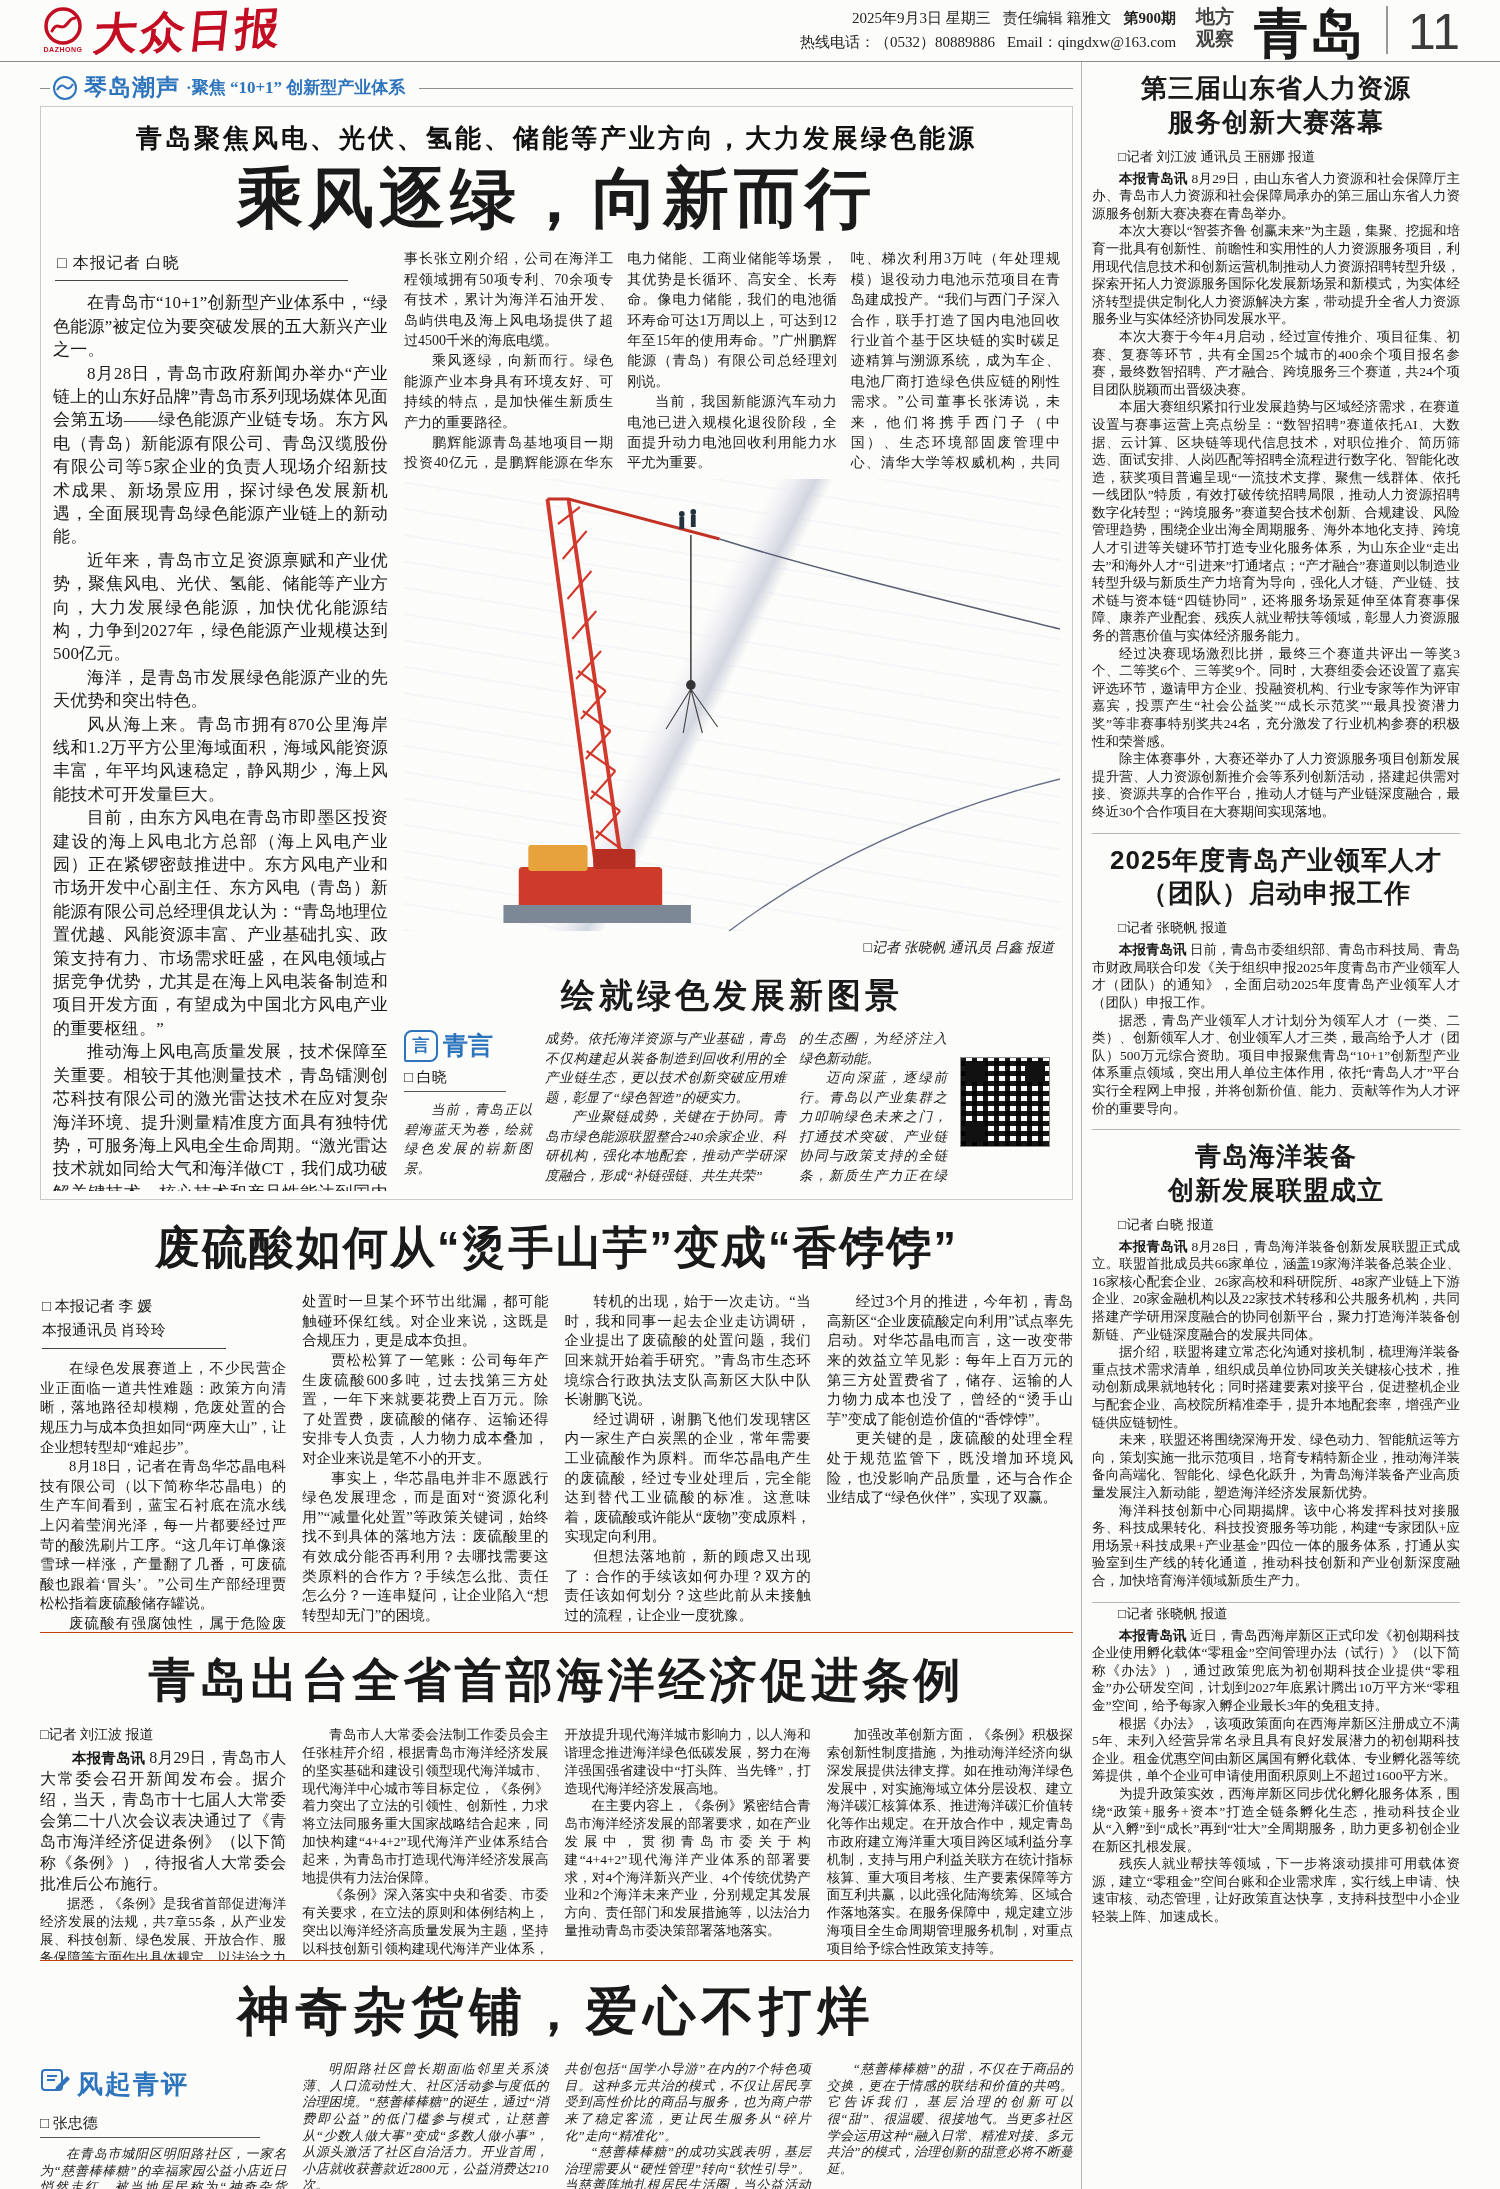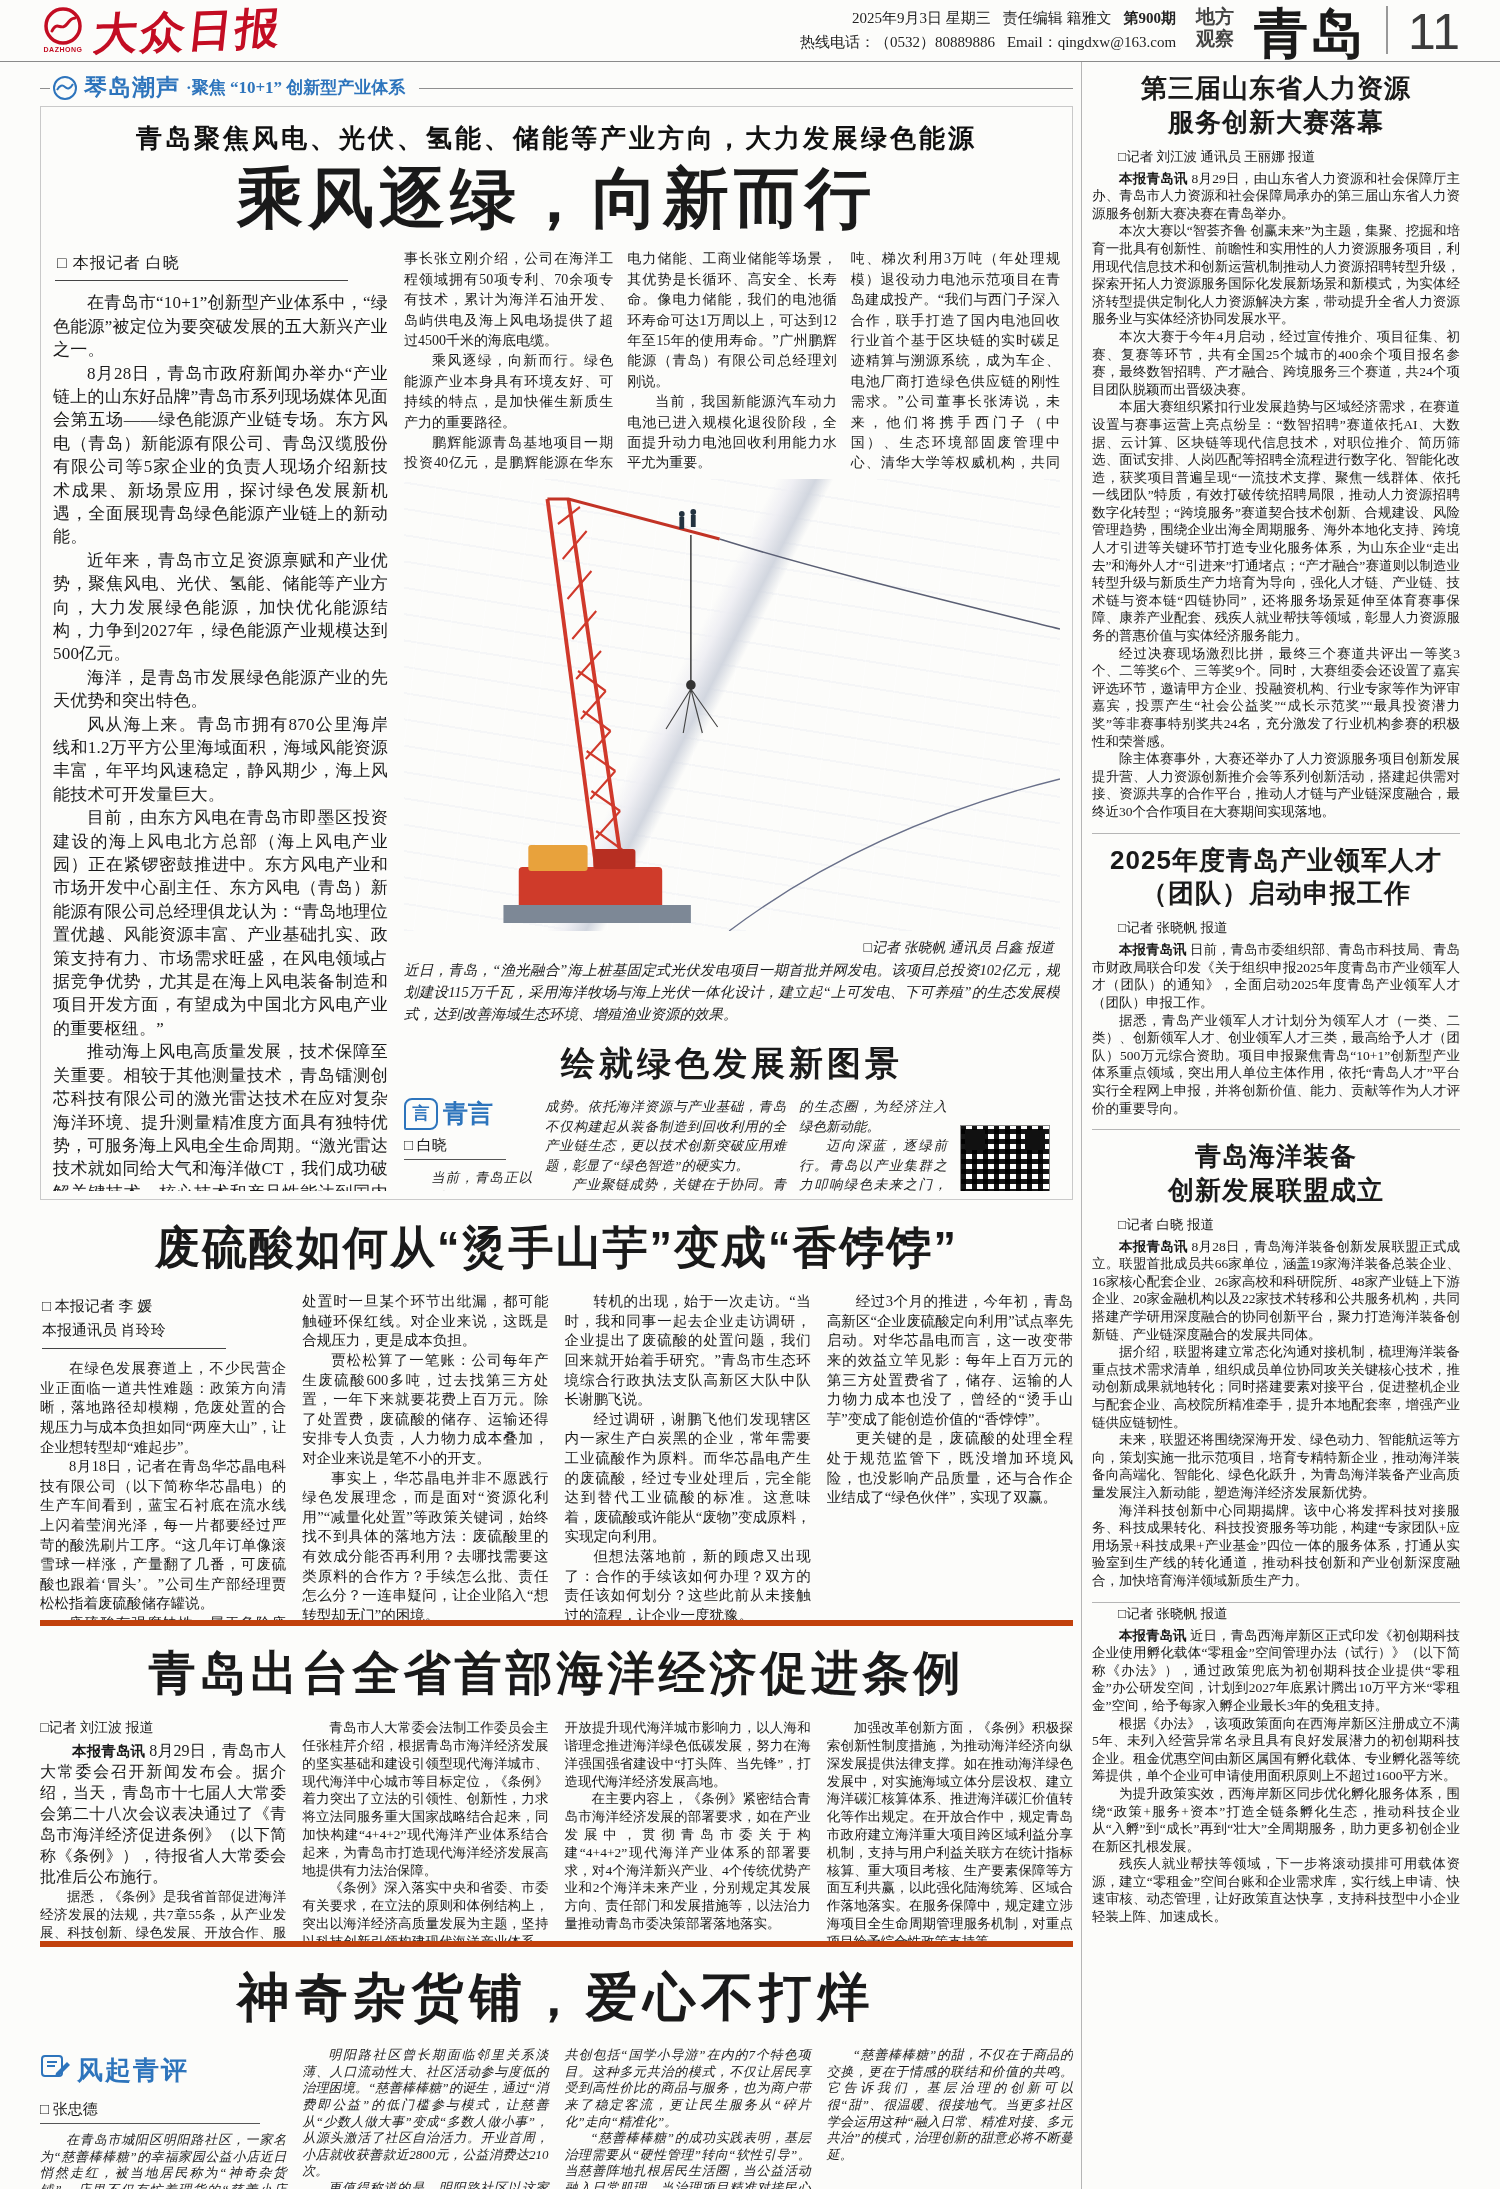--- a/index.html
+++ b/index.html
@@ -88,21 +88,21 @@
   .acid-head{font-size:45px;letter-spacing:2px;margin:18px 0 14px 0;}
   .ord-head{font-size:47px;letter-spacing:4px;margin:16px 0 14px 0;}
   .shop-head{font-size:52px;letter-spacing:6px;margin:16px 0 14px 0;}
   .grid4{display:grid;grid-template-columns:repeat(4,1fr);gap:16px;overflow:hidden;}
   .acid-grid{height:318px;}
   .ord-grid{height:212px;}
   .shop-grid{height:212px;}
   .grid4 .paras p{font-size:14.5px;line-height:19.6px;}
   .ord-grid .paras p{font-size:13.5px;line-height:17.8px;}
   .shop-grid .paras p{font-size:13px;line-height:16.6px;}
-  .rule-bottom{border-bottom:6px solid #c2410c;padding-bottom:10px;}
+  .rule-bottom{border-bottom:1px solid #c2410c;padding-bottom:22px;}
   .byline-two{border-bottom:1px solid #444;margin:2px 60px 10px 2px;padding-bottom:6px;font-size:15px;line-height:24px;}
   .inline-byline{font-size:14px;margin:0 0 4px 0;}
   .lead-p b{font-family:"Liberation Sans",sans-serif;font-size:14.5px;}
   p.lead-p{margin:0;text-align:justify;text-indent:2em;}
   
   .shop-label{display:flex;align-items:flex-start;gap:7px;color:#2d74bc;margin:6px 0 12px 0;}
   .shop-label .pen{width:30px;height:26px;}
   .shop-label .lname{font-size:26px;font-weight:900;font-family:"Liberation Sans",sans-serif;letter-spacing:2px;}
   
   .sb-art h3{text-align:center;font-family:"Liberation Sans","DejaVu Sans",sans-serif;font-weight:900;
@@ -214,21 +214,20 @@
                 <rect x="120" y="388" width="150" height="42" rx="4" fill="#cf3b2a"></rect>
                 <rect x="130" y="366" width="62" height="26" rx="3" fill="#e8a23c"></rect>
                 <rect x="198" y="370" width="44" height="20" rx="3" fill="#b72f22"></rect>
                 <rect x="104" y="426" width="196" height="18" fill="#7d8896"></rect>
 
                 <path d="M330 60 C430 90 560 120 686 150" stroke="#5a5f74" stroke-width="1.6" fill="none"></path>
                 <path d="M340 452 C440 380 560 330 686 300" stroke="#69708a" stroke-width="1.4" fill="none"></path>
               </svg>
             </div>
             <div class="photo-credit">□记者 张晓帆 通讯员 吕鑫 报道</div>
-            <div class="caption kai">近日，青岛，“渔光融合”海上桩基固定式光伏发电项目一期首批并网发电。该项目总投资102亿元，规划建设115万千瓦，采用海洋牧场与海上光伏一体化设计，建立起“上可发电、下可养殖”的生态发展模式，达到改善海域生态环境、增殖渔业资源的效果。</div>
 
             <h2 class="comm-head">绘就绿色发展新图景</h2>
             <div class="comm-grid">
               <div class="commA">
                 <div class="comm-logo">
                   <span class="bubble">言</span>
                   <span class="cname">青言</span>
                 </div>
                 <div class="byline-sm">□ 白晓</div>
                 <div class="paras kai">

